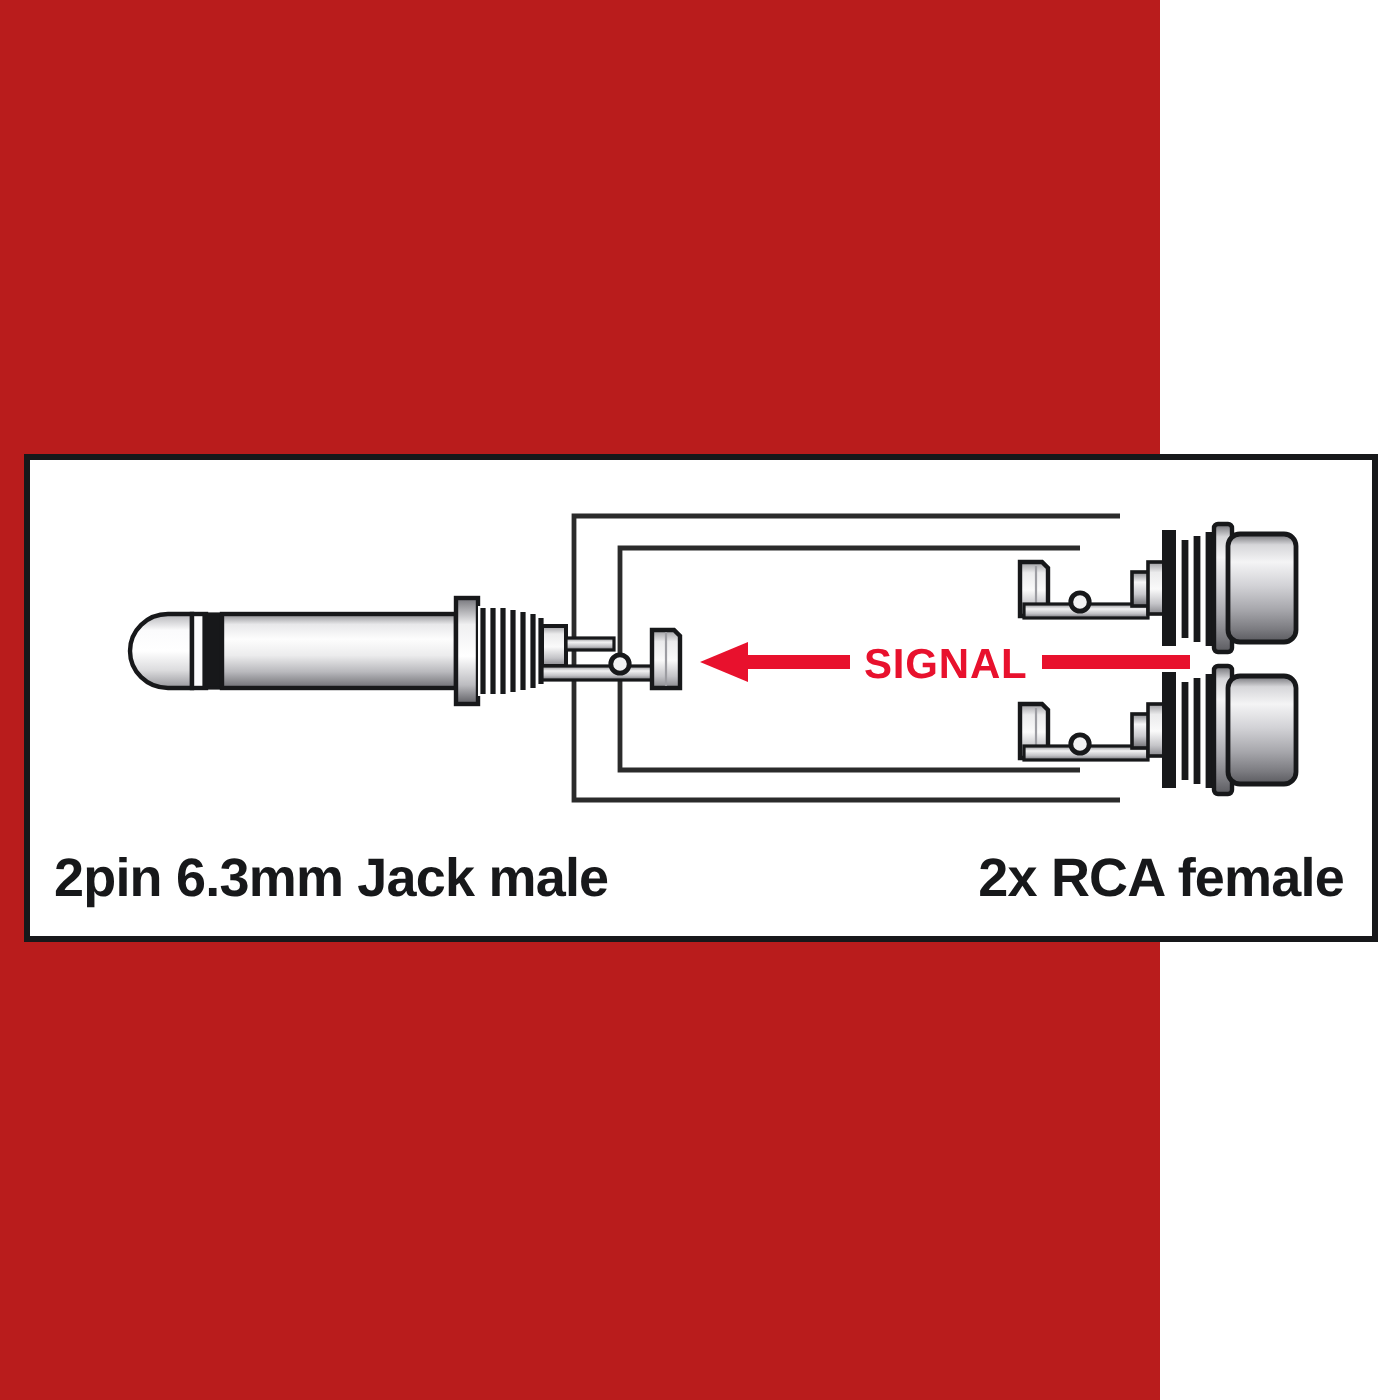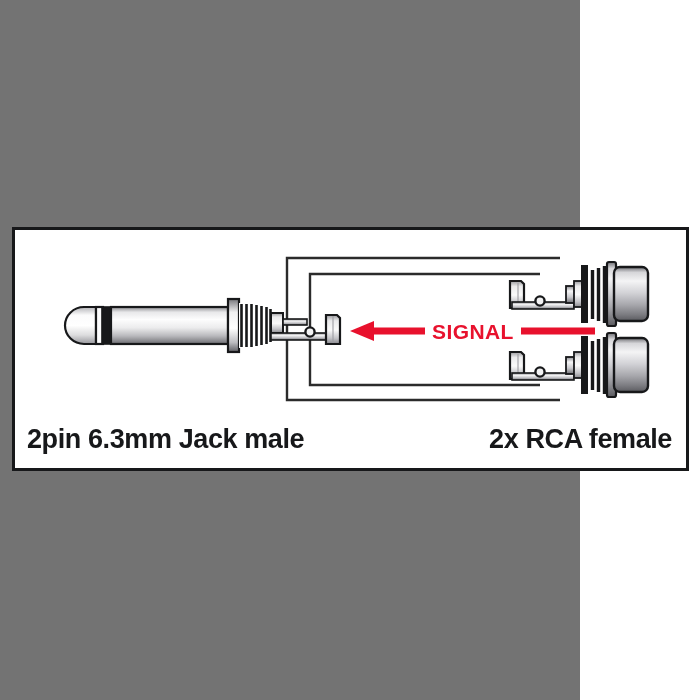--- a/index.html
+++ b/index.html
@@ -11,21 +11,21 @@
     height: 700px;
     overflow: hidden;
   }
   body {
     font-family: "Liberation Sans", sans-serif;
   }
   #stage {
     position: relative;
     width: 580px;
     height: 700px;
-    background: #737373;
+    background: #b91c1c;
   }
   #diagram-svg {
     position: absolute;
     left: 0;
     top: 0;
     width: 700px;
     height: 700px;
     display: block;
   }
   .cap-label {

